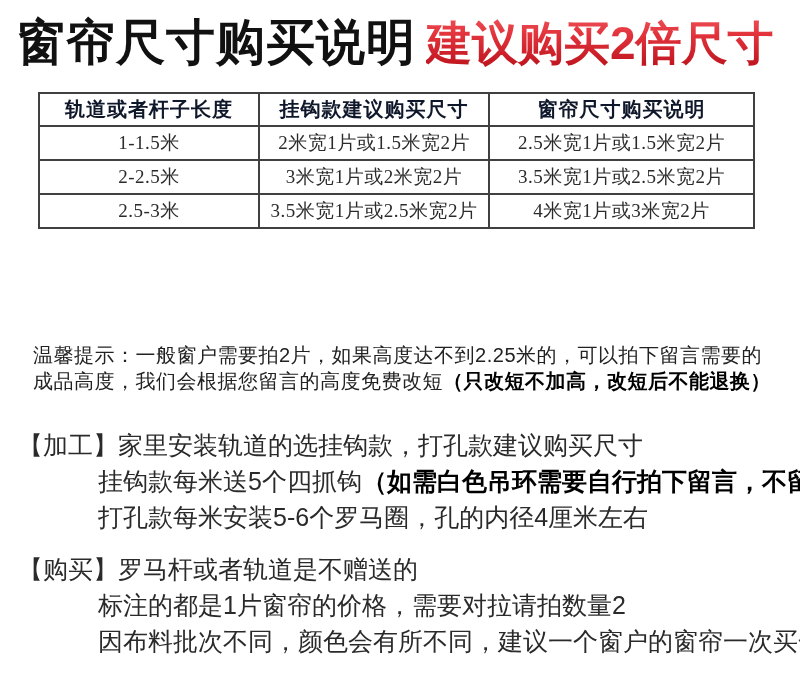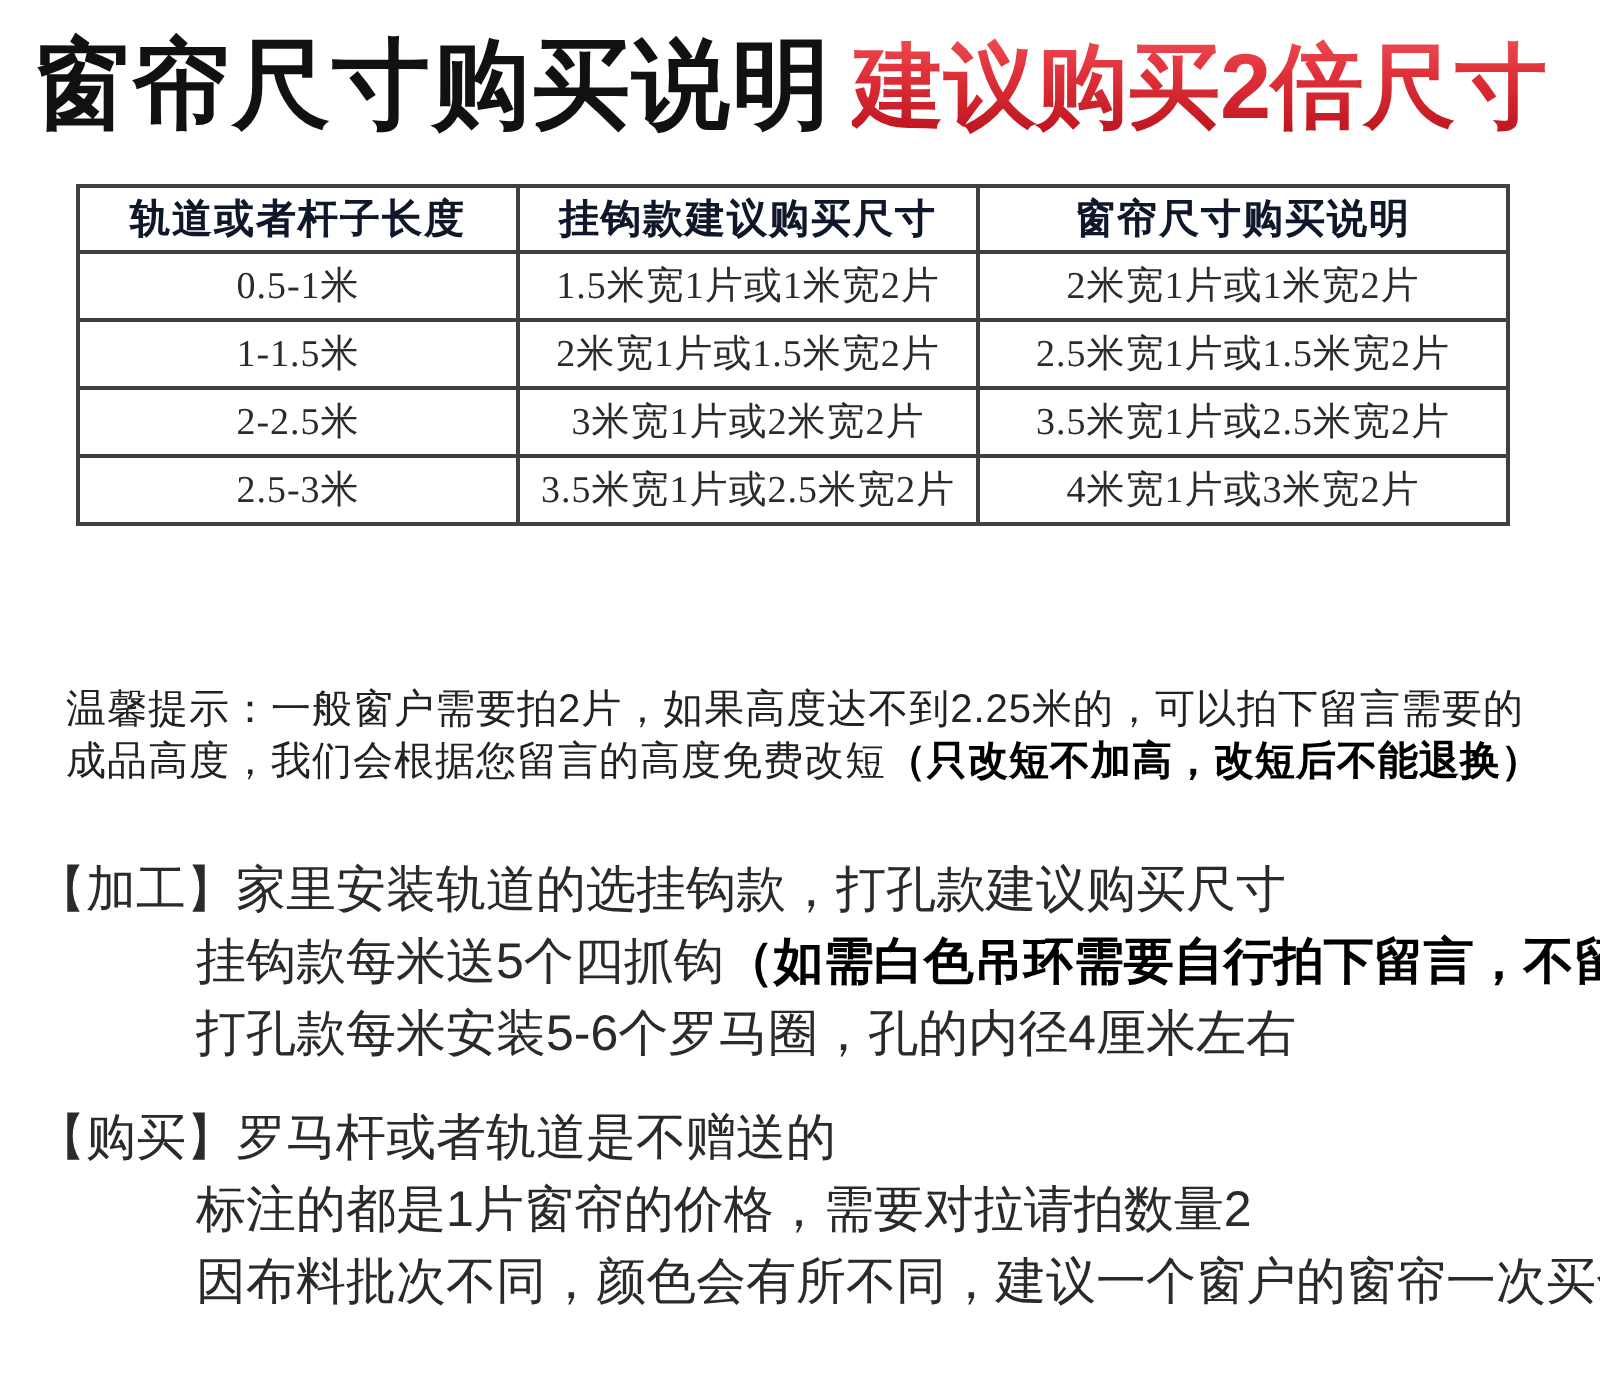--- a/index.html
+++ b/index.html
@@ -85,25 +85,20 @@
   <table class="size-table">
     <thead>
       <tr>
         <th class="col-track">轨道或者杆子长度</th>
         <th class="col-hook">挂钩款建议购买尺寸</th>
         <th class="col-punch">窗帘尺寸购买说明</th>
       </tr>
     </thead>
     <tbody>
       <tr>
-        <td>0.5-1米</td>
-        <td>1.5米宽1片或1米宽2片</td>
-        <td>2米宽1片或1米宽2片</td>
-      </tr>
-      <tr>
         <td>1-1.5米</td>
         <td>2米宽1片或1.5米宽2片</td>
         <td>2.5米宽1片或1.5米宽2片</td>
       </tr>
       <tr>
         <td>2-2.5米</td>
         <td>3米宽1片或2米宽2片</td>
         <td>3.5米宽1片或2.5米宽2片</td>
       </tr>
       <tr>

